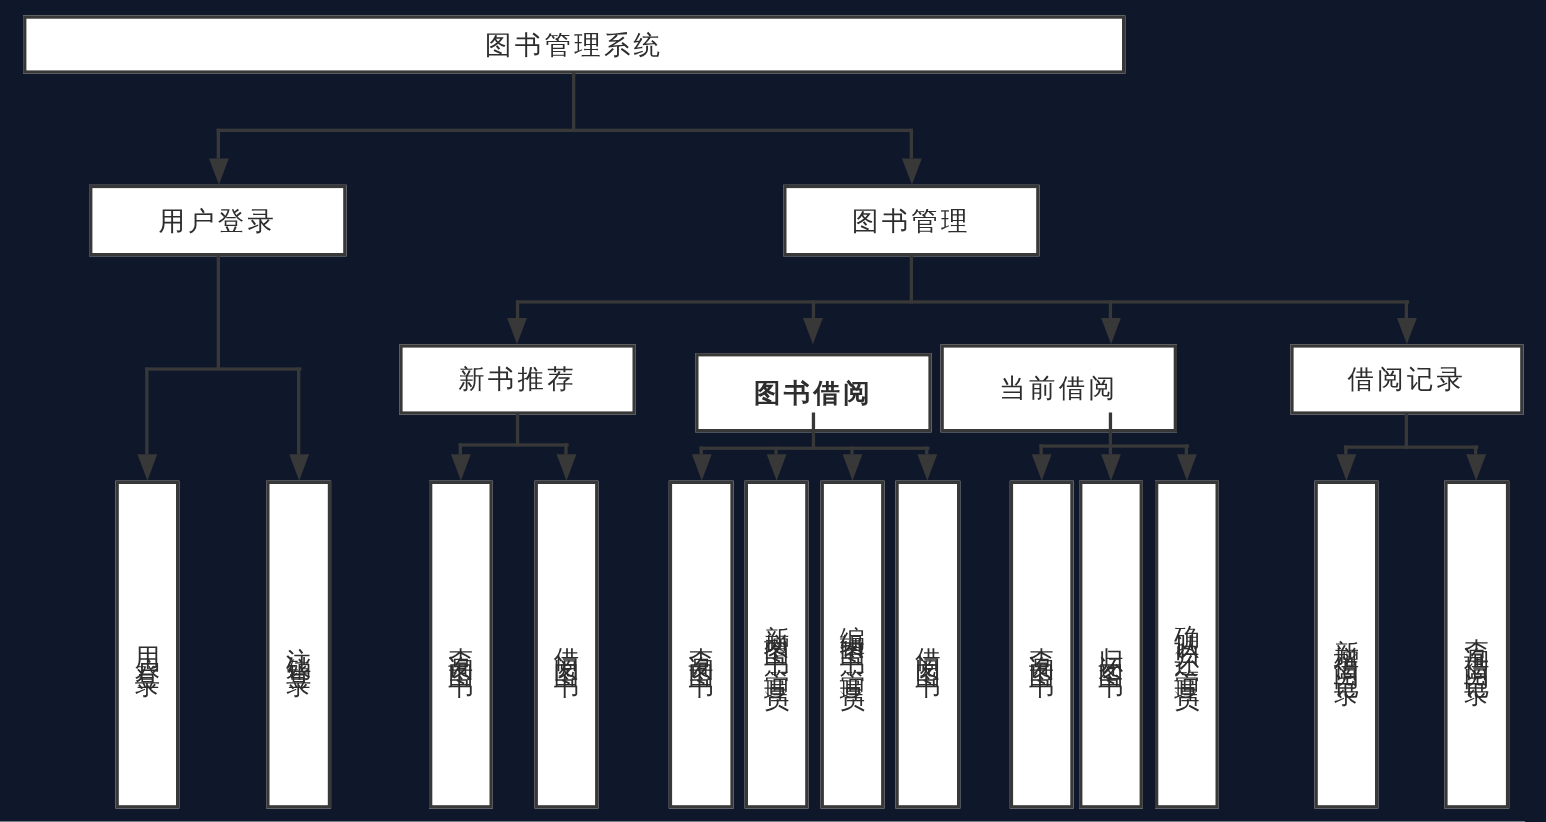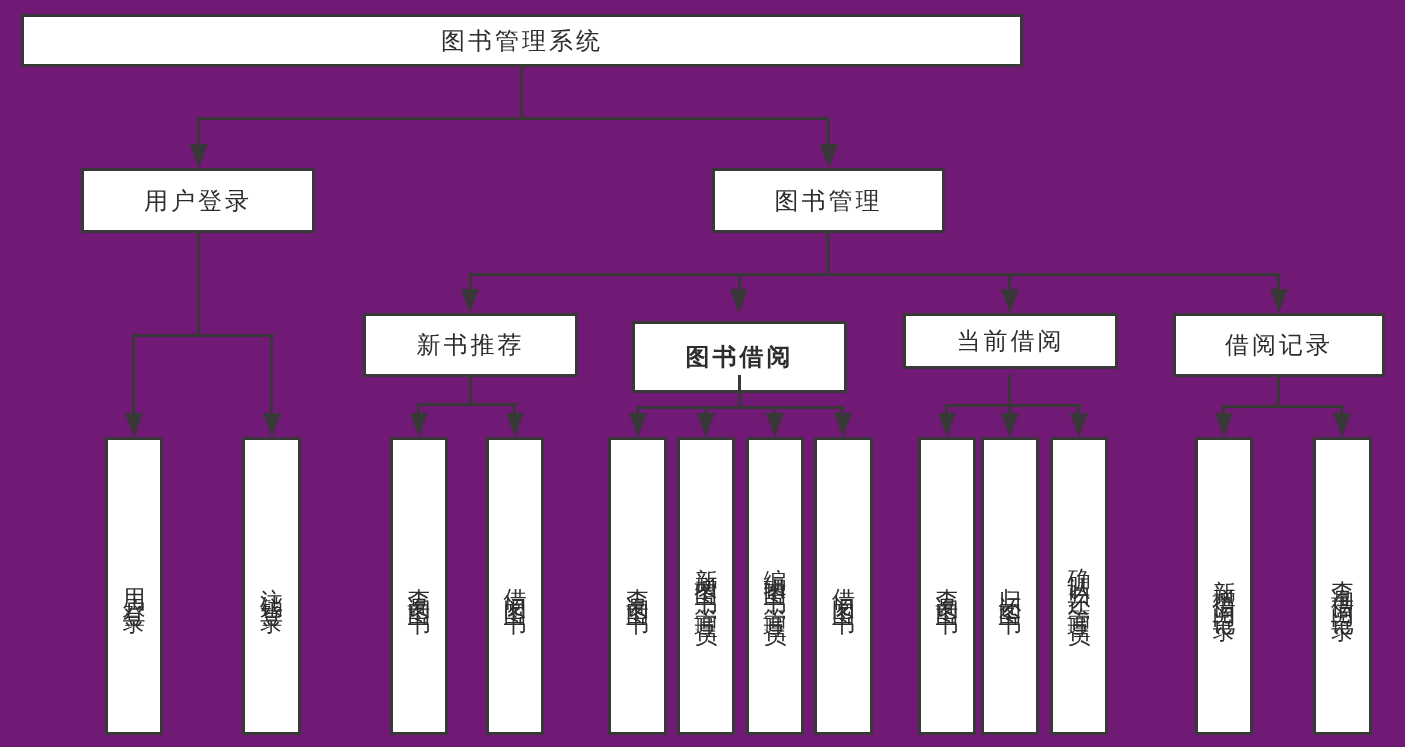--- a/index.html
+++ b/index.html
@@ -1,17 +1,17 @@
 <!DOCTYPE html>
 <html><head>
 <meta charset="utf-8">
 <style>
   html,body{margin:0;padding:0;width:1405px;height:747px;background:#ffffff;}
   body{font-family:"Liberation Sans",sans-serif;}
-  .stage{position:relative;width:1405px;height:747px;background:#701a75;overflow:hidden;}
+  .stage{position:relative;width:1405px;height:747px;background:#0f172a;overflow:hidden;}
 
   .box{
     position:absolute;
     box-sizing:border-box;
     border:3px solid #383838;
     background:#ffffff;
     display:flex;
     align-items:center;
     justify-content:center;
     color:#2d2d2d;
@@ -57,21 +57,21 @@
   <div class="box" style="left:363px;top:313px;width:215px;height:64px;">
     <span class="hlabel">新书推荐</span>
   </div>
 
   <div class="box" style="left:712px;top:168px;width:233px;height:65px;">
     <span class="hlabel">图书管理</span>
   </div>
   <div class="box" style="left:632px;top:321px;width:215px;height:72px;font-weight:bold;">
     <span class="hlabel">图书借阅</span>
   </div>
-  <div class="box" style="left:903px;top:313px;width:215px;height:56px;">
+  <div class="box" style="left:855px;top:313px;width:215px;height:80px;">
     <span class="hlabel">当前借阅</span>
   </div>
   <div class="box" style="left:1173px;top:313px;width:212px;height:64px;">
     <span class="hlabel">借阅记录</span>
   </div>
 
   <div class="box leaf" style="left:105px;top:437px;width:58px;height:298px;">
     <span class="vlabel">用户登录</span>
   </div>
   <div class="box leaf" style="left:242px;top:437px;width:59px;height:298px;">

